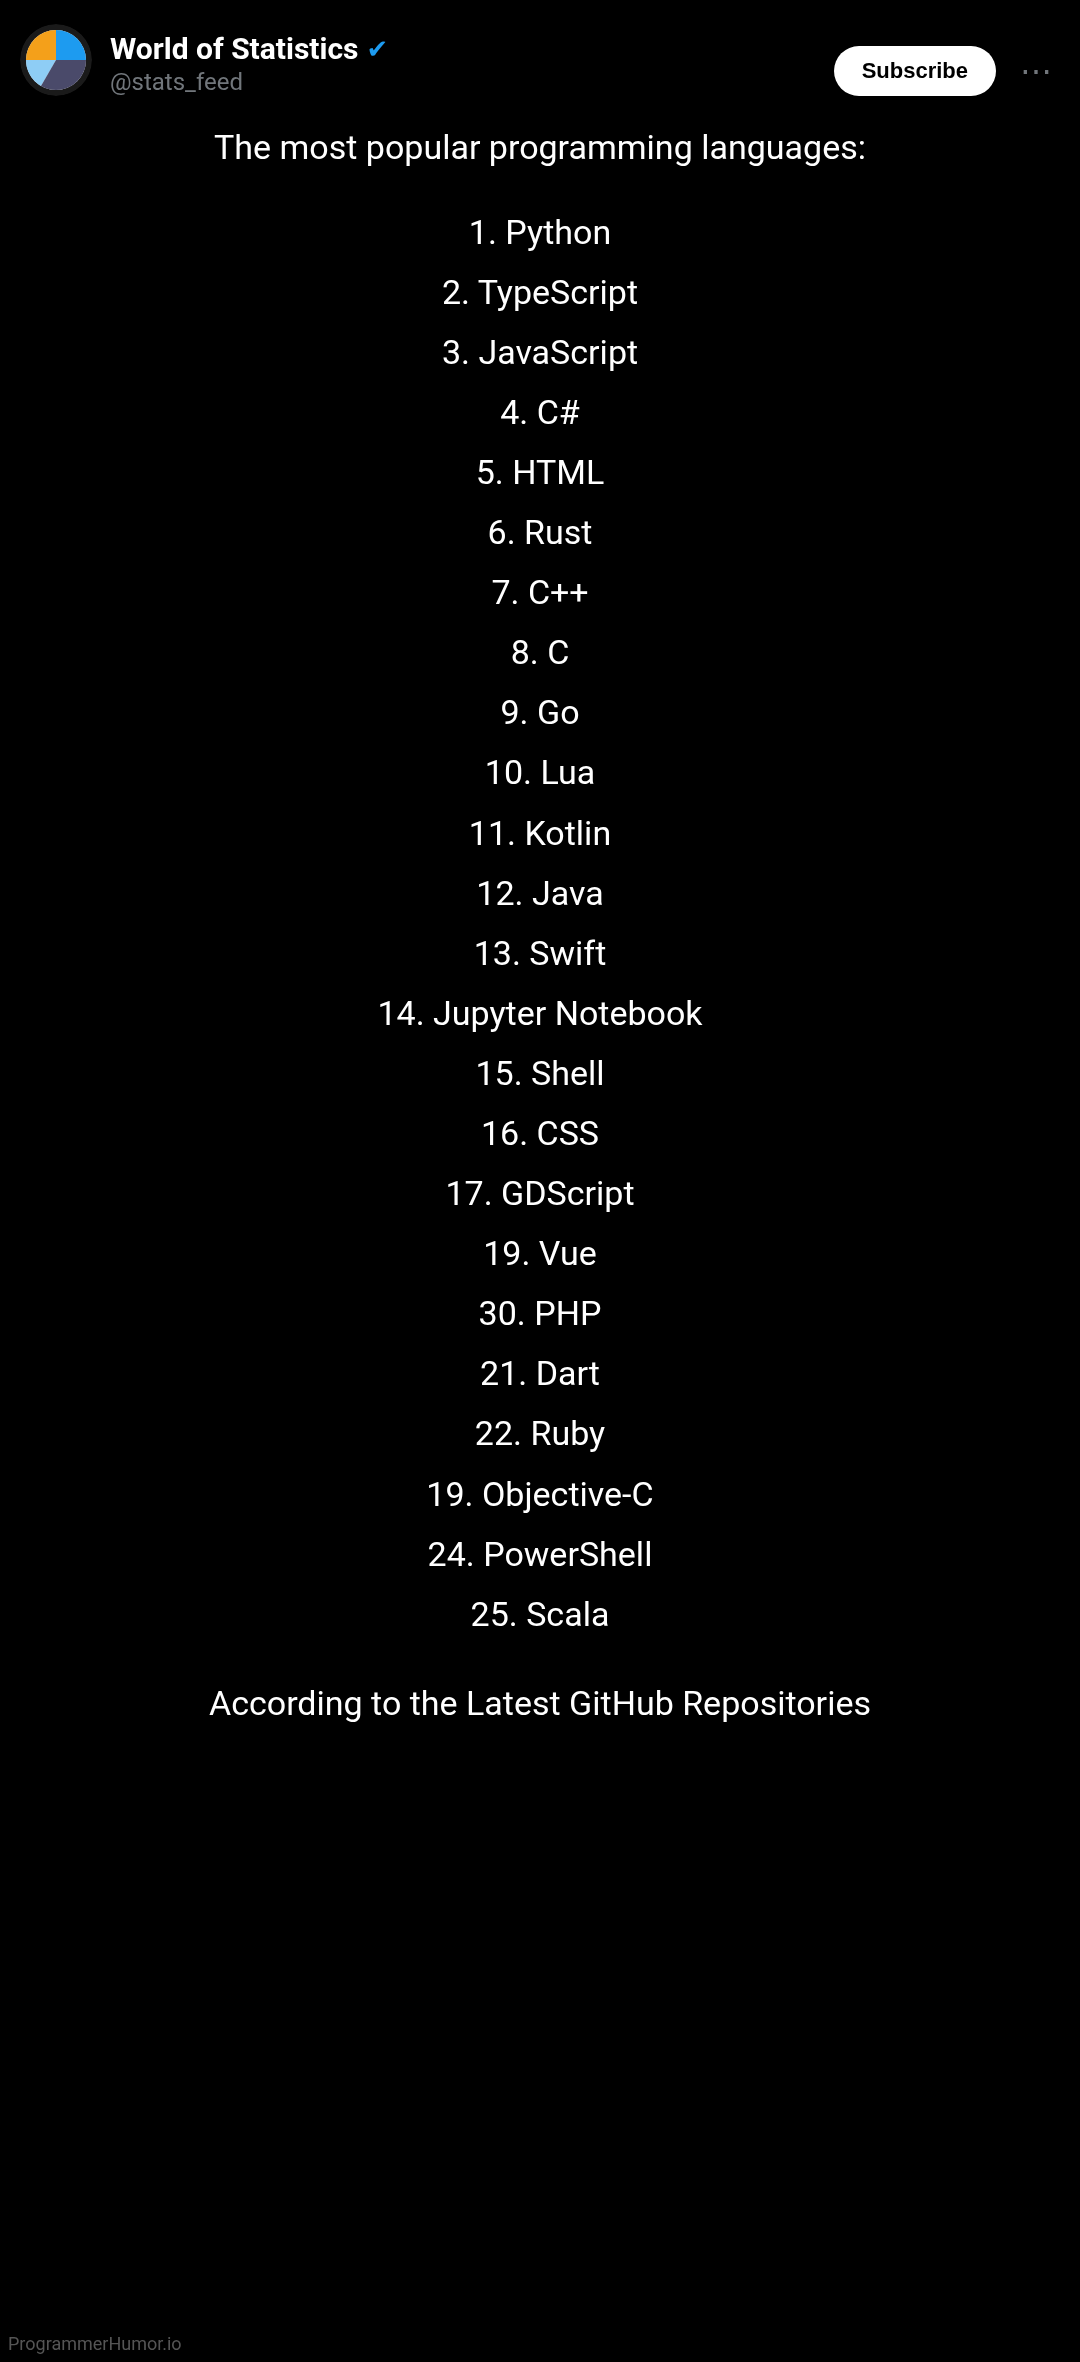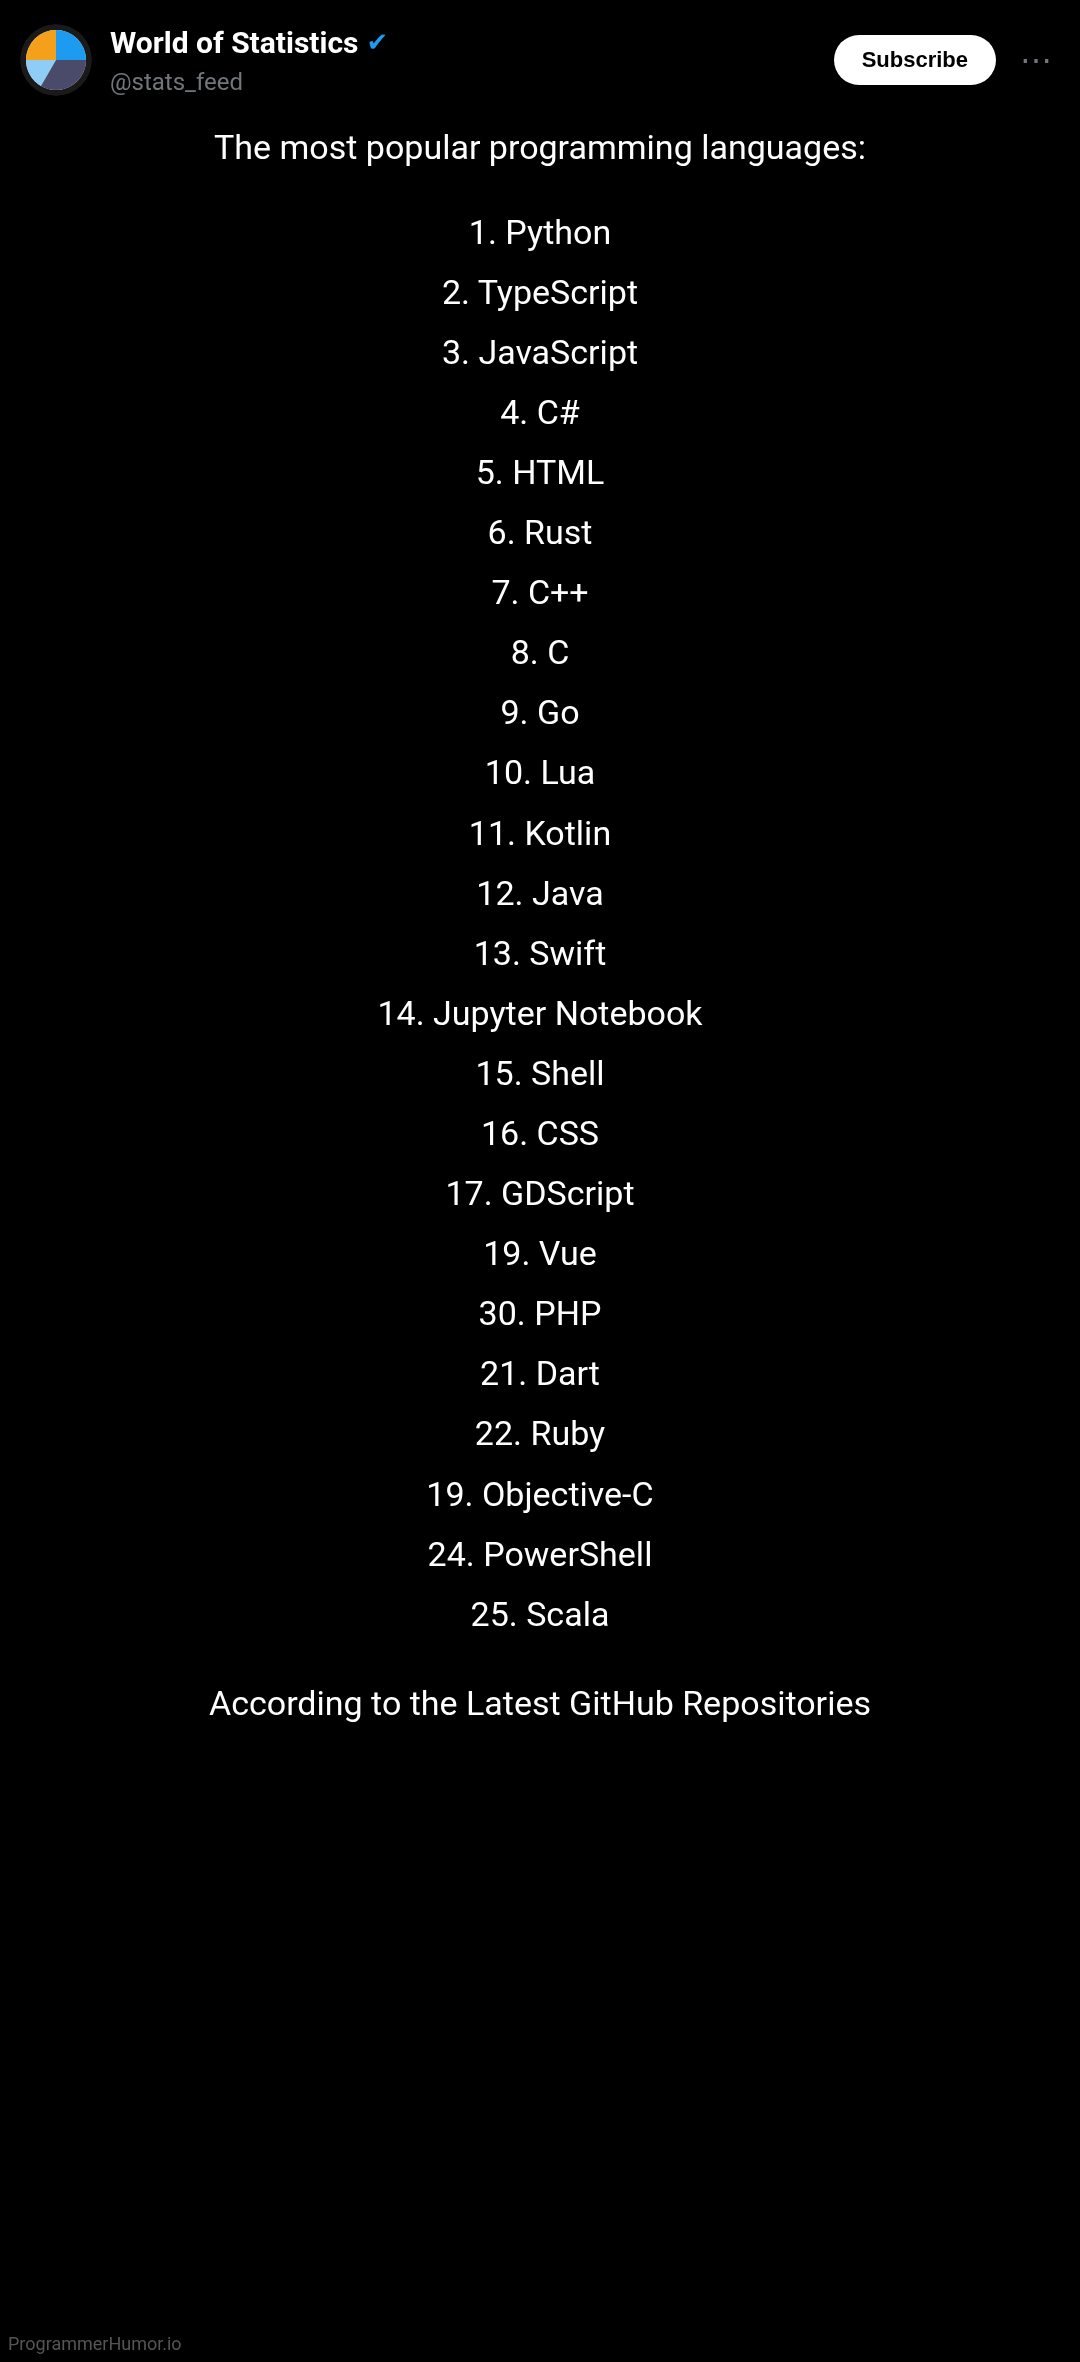--- a/index.html
+++ b/index.html
@@ -18,21 +18,21 @@
     }
 
     .card {
       background-color: #000000;
       padding: 24px 20px;
       max-width: 1080px;
     }
 
     .header {
       display: flex;
-      align-items: center;
+      align-items: flex-end;
       margin-bottom: 28px;
     }
 
     .avatar {
       width: 72px;
       height: 72px;
       border-radius: 50%;
       overflow: hidden;
       margin-right: 18px;
       flex-shrink: 0;
@@ -60,21 +60,21 @@
     }
 
     .verified-badge {
       color: #1d9bf0;
       font-size: 26px;
     }
 
     .account-handle {
       font-size: 24px;
       color: #71767b;
-      margin-top: 8px;
+      margin-top: 2px;
     }
 
     .header-actions {
       display: flex;
       align-items: center;
       gap: 16px;
     }
 
     .subscribe-button {
       background-color: #ffffff;

